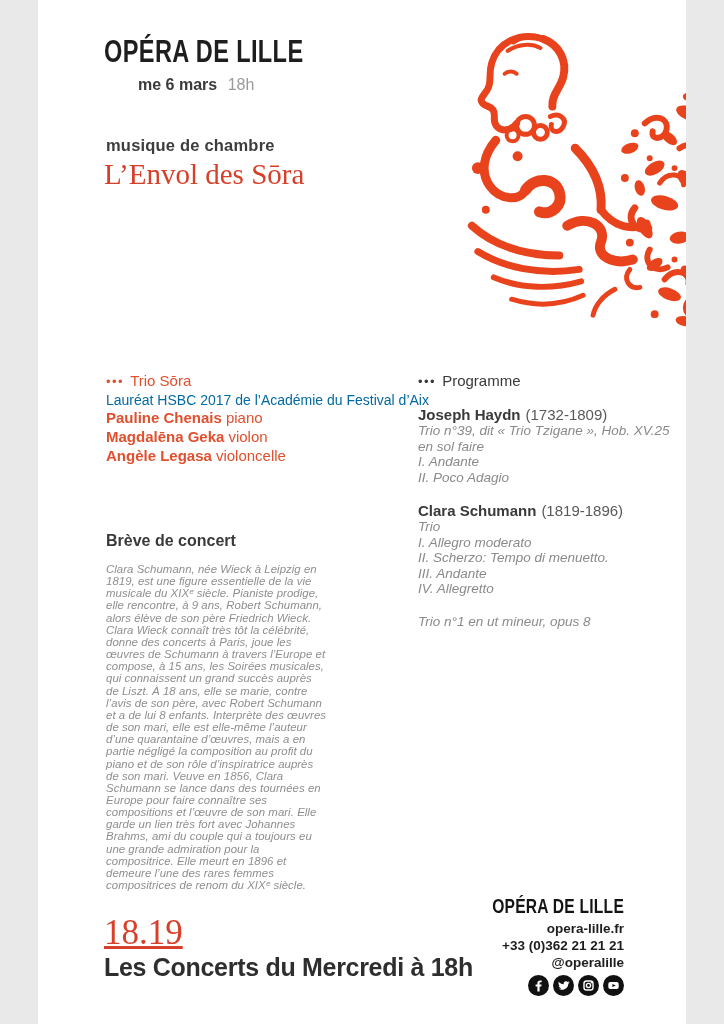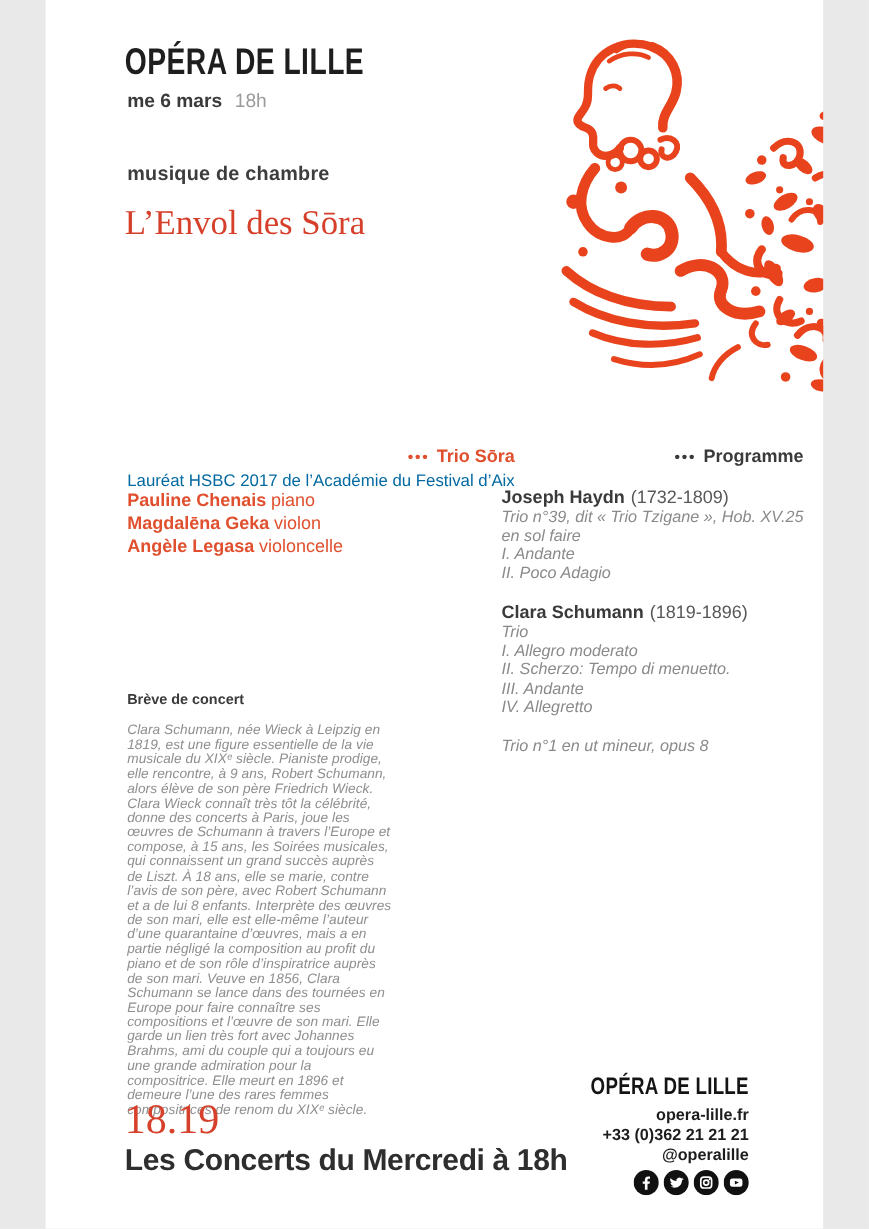--- a/index.html
+++ b/index.html
@@ -8,57 +8,57 @@
     font-family:"Liberation Sans",sans-serif;overflow:hidden;margin:0 auto;
   }
   .abs{position:absolute;}
 
   
   .brand-top{
     left:66px;top:34px;font-size:31px;font-weight:bold;color:#1e1e1e;
     transform:scaleX(0.76);transform-origin:left top;white-space:nowrap;letter-spacing:0.5px;
   }
   .date-row{left:68px;top:76px;font-size:16px;white-space:nowrap;}
-  .date-bold{font-weight:bold;color:#3a3a3a;}
+  .date-bold{font-weight:bold;color:#3a3a3a;margin-left:32px;}
   .time{color:#9b9b9b;margin-left:6px;margin-top:35px;}
   .genre{left:68px;top:136px;font-size:16.5px;font-weight:bold;color:#3d3d3d;letter-spacing:0.2px;}
-  .title{left:66px;top:170px;font-family:"Liberation Serif",serif;font-size:29px;color:#D6402B;white-space:nowrap;}
+  .title{left:66px;top:158px;font-family:"Liberation Serif",serif;font-size:29px;color:#D6402B;white-space:nowrap;}
 
   
   .artwork{left:418px;top:28px;width:298px;height:314px;}
 
   
-  .sec-head{font-size:15px;font-weight:bold;white-space:nowrap;text-align:right;}
+  .sec-head{font-size:15px;font-weight:normal;white-space:nowrap;}
   .bullets{letter-spacing:1.5px;margin-right:6px;font-size:13px;}
 
   
   .trio{left:68px;top:372px;color:#E0502E;}
   .award{font-size:14px;margin-top:3px;color:#0369a1;white-space:nowrap;}
   .member{font-size:15px;line-height:19px;white-space:nowrap;}
   .member .m-name{font-weight:bold;}
   .member .m-instr{font-weight:normal;margin-left:4px;}
 
   
   .programme{left:380px;top:372px;color:#3a3a3a;}
   .work{margin-top:17px;}
   .composer{font-size:15px;font-weight:bold;color:#3a3a3a;white-space:nowrap;}
   .dates{font-weight:normal;color:#585858;margin-left:5px;}
   .work-line{font-size:13.5px;font-style:italic;color:#8a8a8a;line-height:15.5px;white-space:nowrap;}
 
   
   .breve{left:68px;top:532px;width:221px;}
-  .breve-head{font-size:12px;font-weight:bold;color:#3a3a3a;margin-top:44px;}
+  .breve-head{font-size:16px;font-weight:bold;color:#3a3a3a;}
   .breve-text{
     margin-top:13px;font-size:11.4px;font-style:italic;color:#8e8e8e;
     line-height:12.15px;letter-spacing:0.05px;text-align:left;
   }
 
   
   .footer-left{left:66px;top:916px;}
-  .season{font-family:"Liberation Serif",serif;font-size:35px;color:#D7402A;line-height:34px;}
+  .season{font-family:"Liberation Serif",serif;font-size:35px;color:#D7402A;line-height:34px;text-decoration:underline;}
   .series{font-size:25px;font-weight:bold;color:#2e2e2e;margin-top:3px;letter-spacing:-0.3px;white-space:nowrap;}
 
   
   .footer-right{right:62px;top:895px;text-align:right;}
   .fr-brand{
     display:inline-block;font-size:20px;font-weight:bold;color:#141414;
     transform:scaleX(0.78);transform-origin:right top;white-space:nowrap;letter-spacing:0.3px;
   }
   .fr-line{font-size:13.5px;font-weight:bold;color:#1d1d1d;line-height:17px;white-space:nowrap;}
   .fr-line.site{margin-top:2px;}

